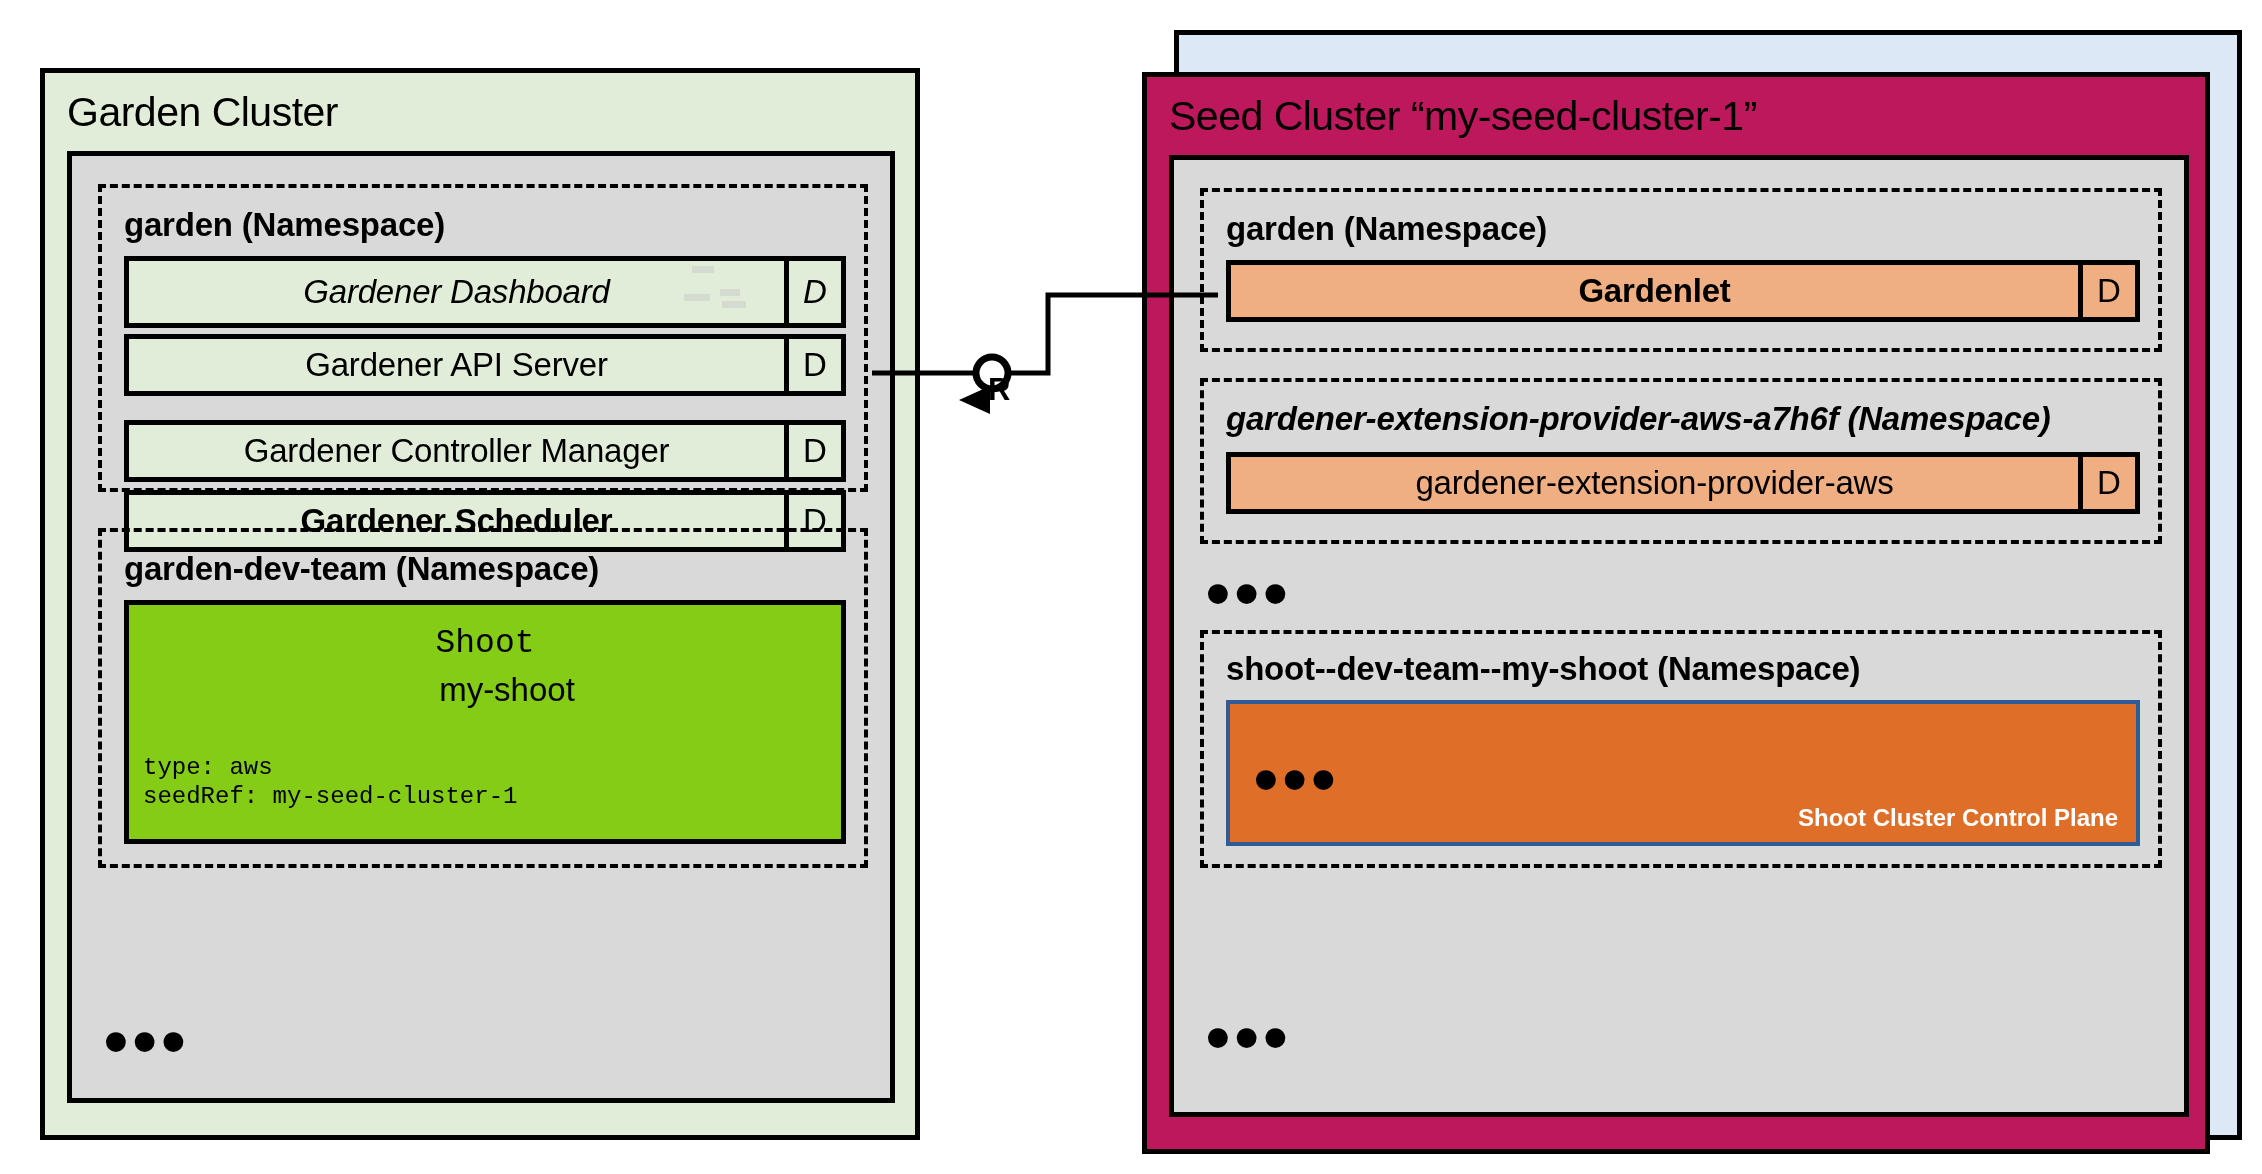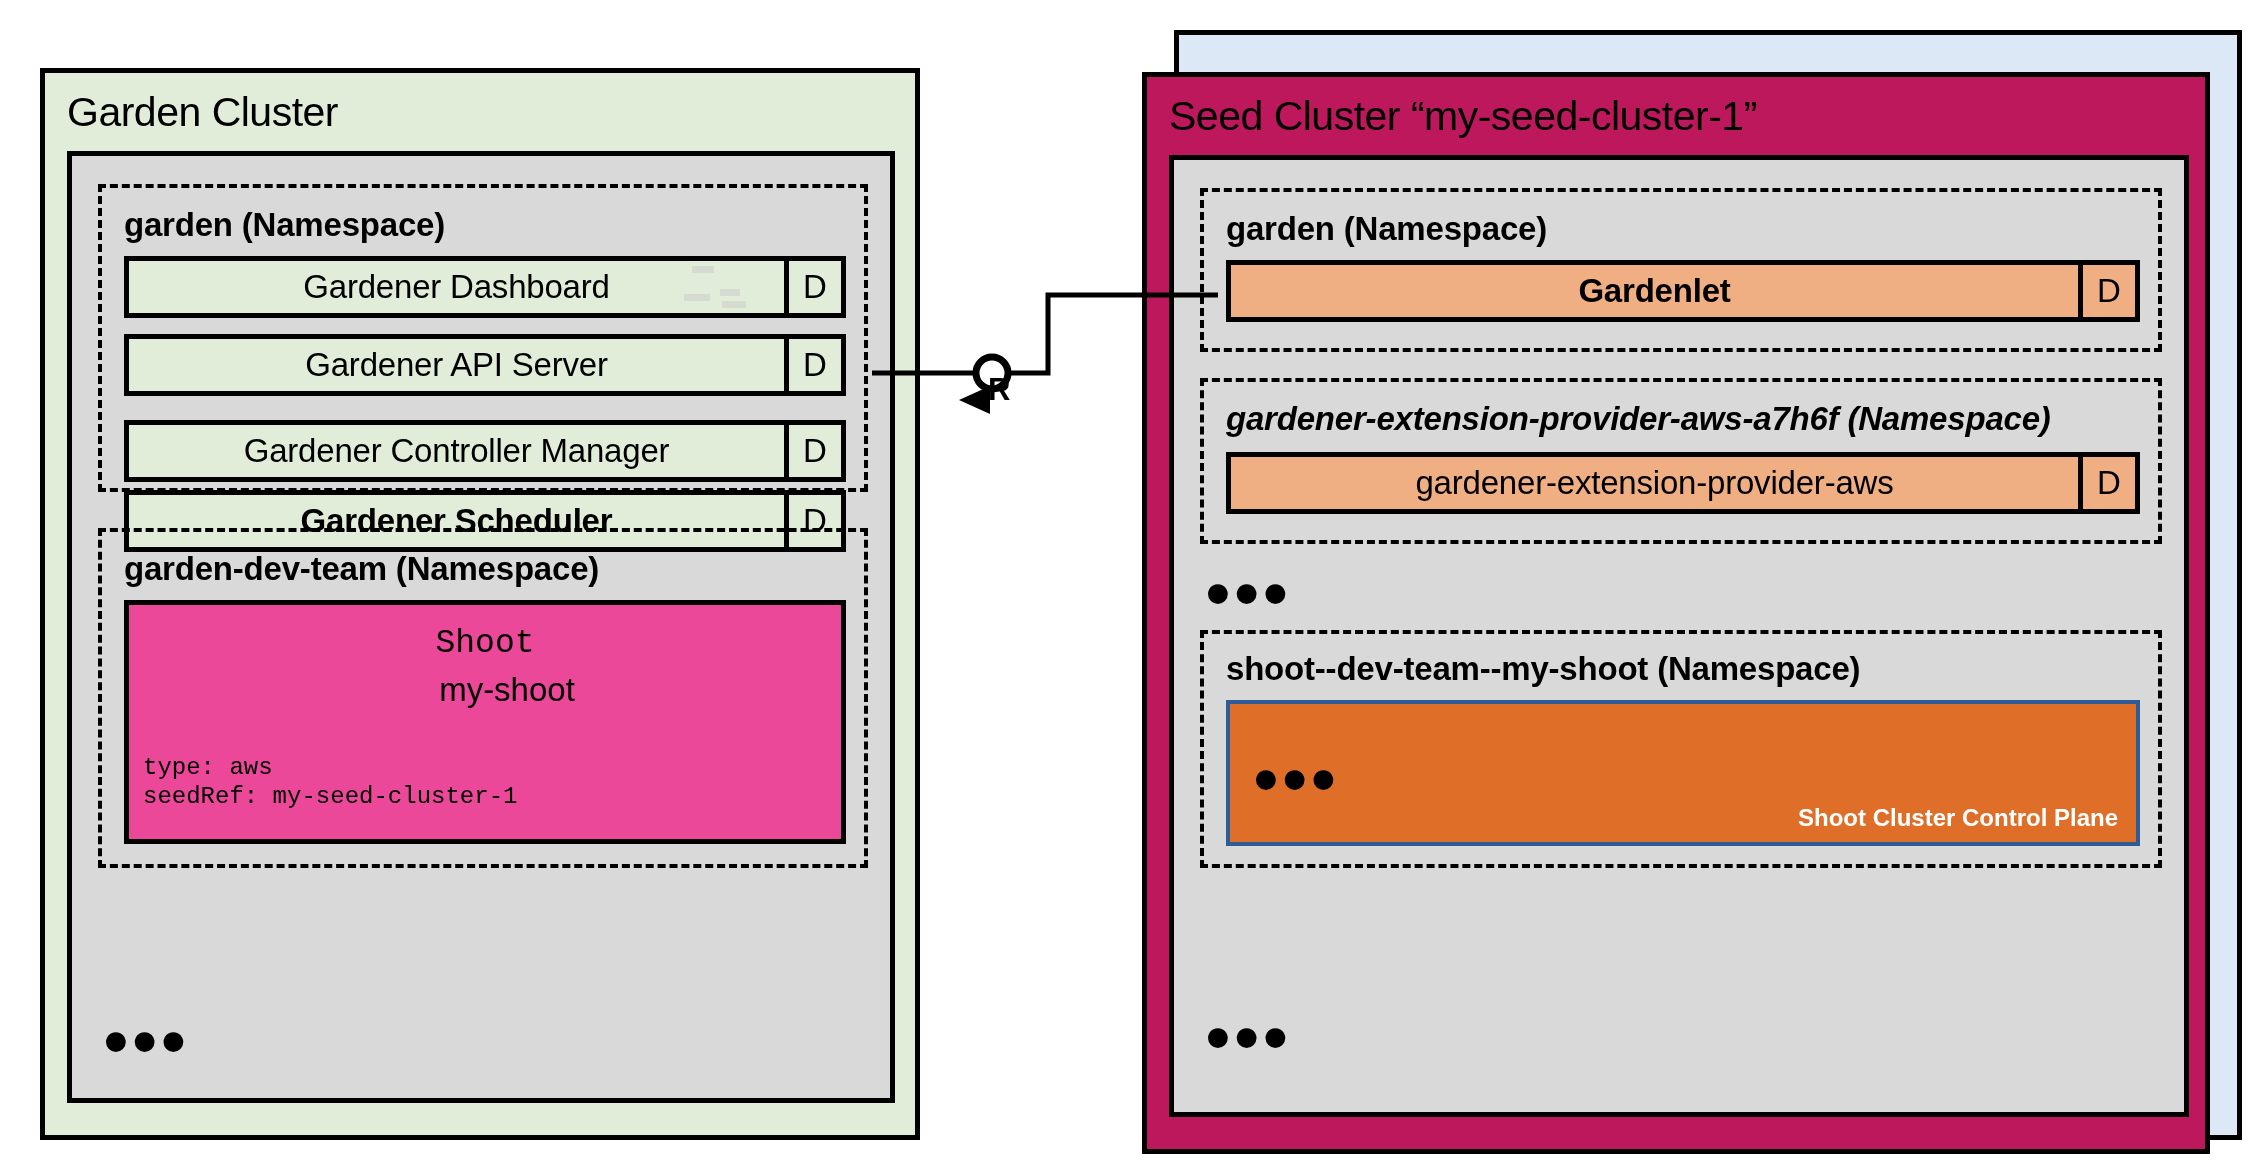--- a/index.html
+++ b/index.html
@@ -108,21 +108,21 @@
   }
   .comp-row.green { background: #E1EDD8; }
   .comp-row.peach { background: #F0AF82; }
   .comp-row.bold .comp-name { font-weight: bold; }
 
   
   #shoot-resource {
     position: absolute;
     box-sizing: border-box;
     border: 5px solid #000000;
-    background: #ec4899;
+    background: #84cc16;
   }
   .shoot-kind {
     position: absolute;
     left: 0;
     right: 0;
     text-align: center;
     font-family: "Liberation Mono", monospace;
     font-size: 33px;
   }
   .shoot-name {
@@ -200,21 +200,21 @@
 
   <div class="solid-box" id="garden-cluster">
 
     <div class="cluster-title" style="left:22px; top:16px;">Garden Cluster</div>
 
     <div class="grey-area" style="left:22px; top:78px; width:828px; height:952px;">
 
       <div class="dashed-ns" style="left:26px; top:28px; width:770px; height:308px;"></div>
       <div class="ns-label" style="left:52px; top:50px; font-size:33px;">garden (Namespace)</div>
 
-      <div class="comp-row green" style="left:52px; top:100px; width:722px; height:62px;">
+      <div class="comp-row green" style="left:52px; top:100px; width:722px; height:72px;font-style:italic;">
         <div class="comp-name">Gardener Dashboard</div>
         <div class="comp-kind">D</div>
       </div>
 
       <div class="artifact" style="left:620px; top:110px; width:22px; height:7px;"></div>
       <div class="artifact" style="left:612px; top:138px; width:26px; height:7px;"></div>
       <div class="artifact" style="left:648px; top:133px; width:20px; height:7px;"></div>
       <div class="artifact" style="left:650px; top:145px; width:24px; height:7px;"></div>
 
       <div class="comp-row green" style="left:52px; top:178px; width:722px; height:62px;">

